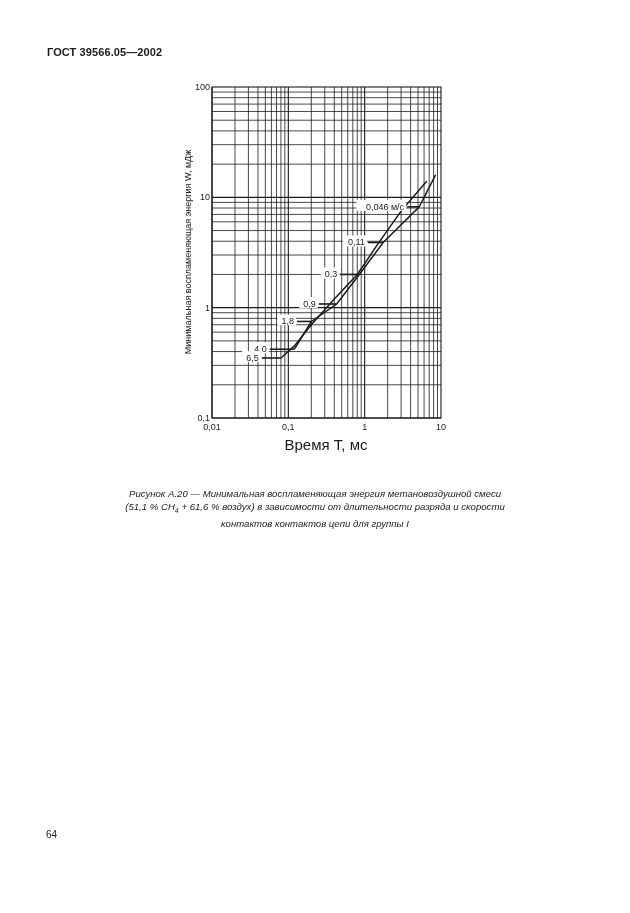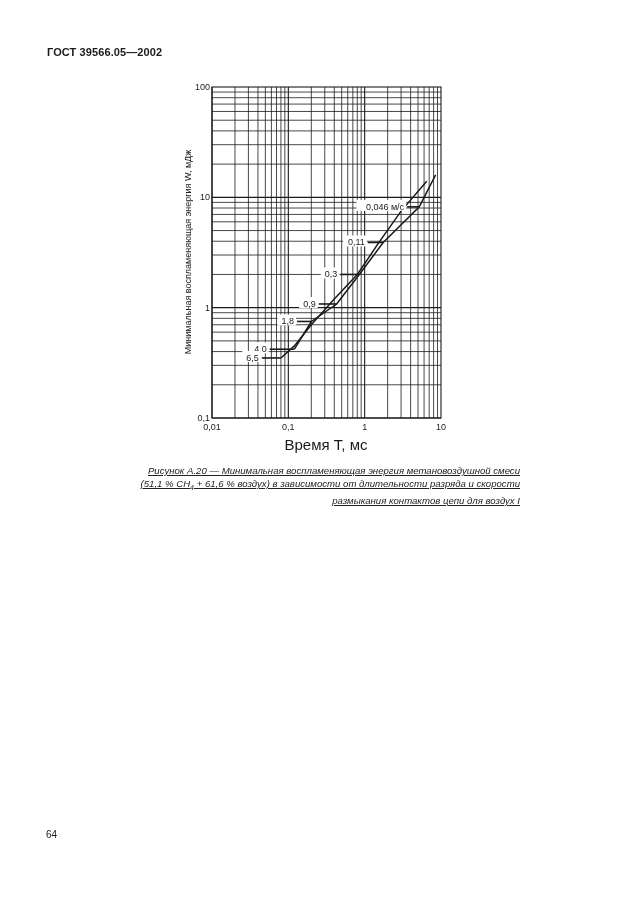--- a/index.html
+++ b/index.html
@@ -1,21 +1,21 @@
 <!DOCTYPE html>
 <html><head>
 <meta charset="utf-8">
 <style>
   html, body { margin:0; padding:0; background:#ffffff; }
   body { width:630px; height:913px; position:relative; overflow:hidden;
          font-family:"Liberation Sans", sans-serif; color:#1a1a1a; }
   .header { position:absolute; left:47px; top:46px; font-size:11px; font-weight:bold; letter-spacing:0.1px; }
   .chart-svg { position:absolute; left:0; top:0; }
-  .caption { position:absolute; left:110px; top:464px; width:410px; text-align:right;
-             font-style:italic; font-size:9.6px; line-height:13px; color:#222;text-decoration:underline; }
+  .caption { position:absolute; left:110px; top:487px; width:410px; text-align:center;
+             font-style:italic; font-size:9.6px; line-height:13px; color:#222; }
   .caption sub { font-size:7px; }
   .page-number { position:absolute; left:46px; top:829px; font-size:10px; }
   .ylabel { position:absolute; left:188px; top:252px; transform:translate(-50%,-50%) rotate(-90deg);
             transform-origin:center; white-space:nowrap; font-size:9px; }
   .xlabel { position:absolute; left:326px; top:436px; transform:translateX(-50%); font-size:15px; white-space:nowrap;text-align:right;}
 </style>
 </head>
 <body>
 
 <div class="header">ГОСТ 39566.05—2002</div>
@@ -116,16 +116,16 @@
       <text x="210" y="90" text-anchor="end">100</text>
     </g>
 </svg>
 
 <div class="ylabel">Минимальная воспламеняющая энергия W, мДж</div>
 <div class="xlabel">Время T, мс</div>
 
 <div class="caption">
   <div>Рисунок А.20 — Минимальная воспламеняющая энергия метановоздушной смеси</div>
   <div><span>(51,1 % CH</span><sub>4</sub><span> + 61,6 % воздух) в зависимости от длительности разряда и скорости</span></div>
-  <div>размыкания контактов цепи для воздух I</div>
+  <div>контактов контактов цепи для группы I</div>
 </div>
 
 <div class="page-number">64</div>
 
 </body></html>

